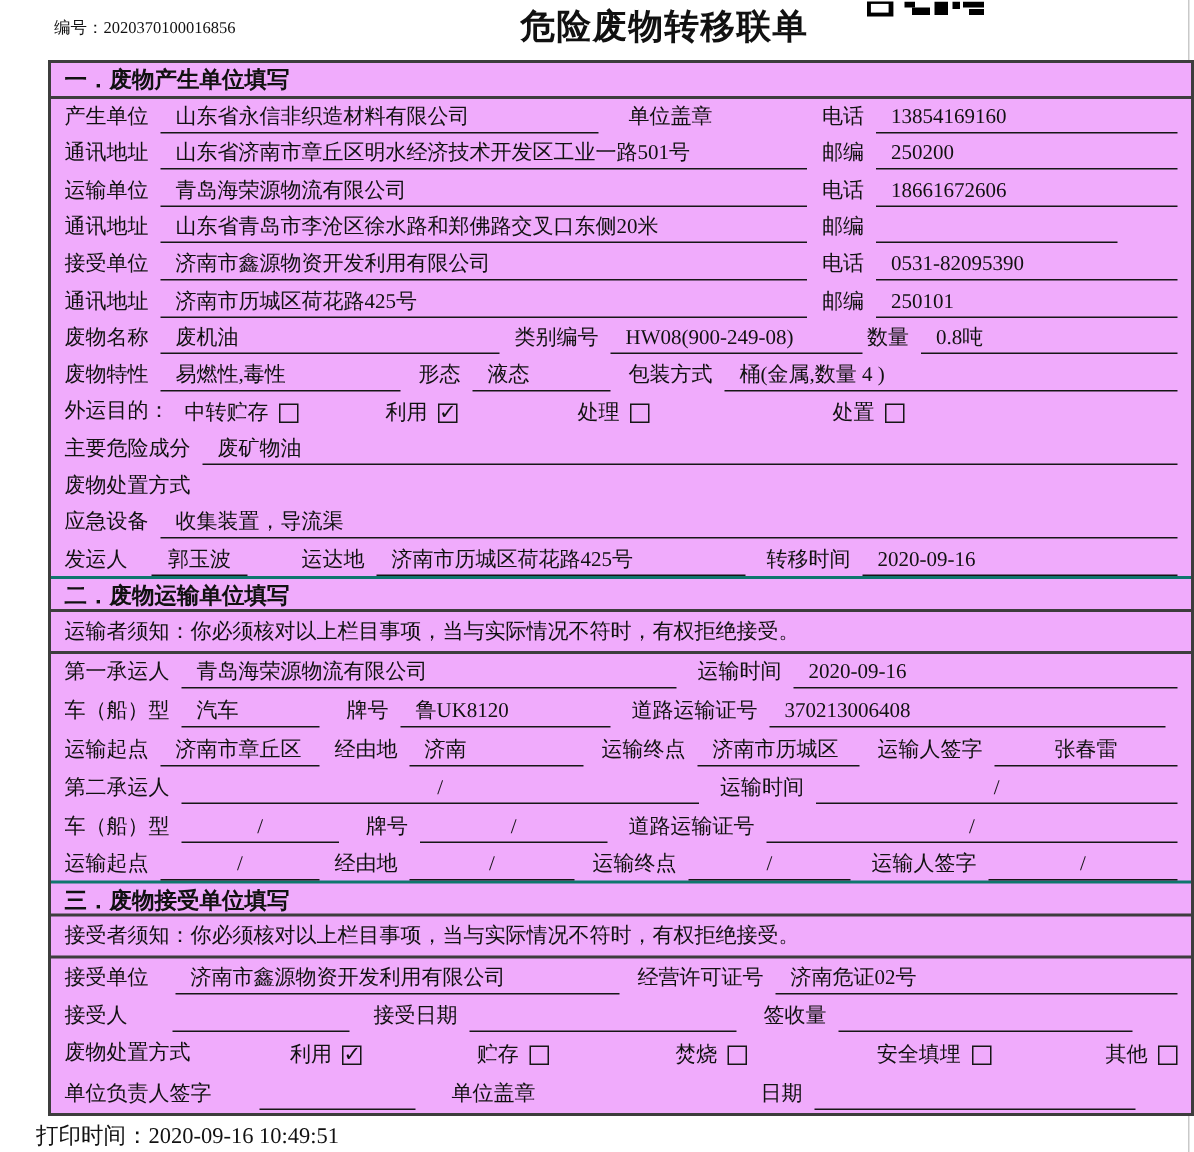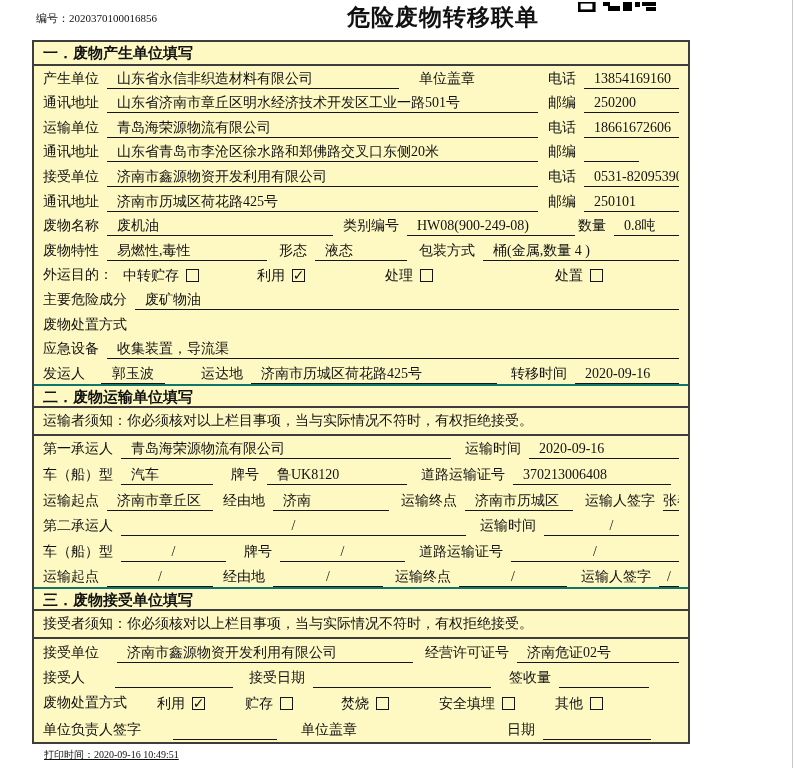--- a/index.html
+++ b/index.html
@@ -12,41 +12,41 @@
   }
   .page-edge { position:absolute; top:0; right:3px; width:1px; height:100%; background:#c9c9c9; }
 
   
   .doc-no { position:absolute; top:11px; left:36px; font-size:11px; white-space:nowrap; }
   .doc-title { position:absolute; top:2px; left:50%; transform:translateX(-50%); margin-left:45px;
     font-size:23px; font-weight:bold; letter-spacing:1px; white-space:nowrap; }
   .qr-frag { position:absolute; top:0; left:578px; width:80px; height:10px; }
 
   
-  .form { position:absolute; top:40px; left:32px; width:658px; border:2px solid #3d3d3d; background:#fef9c3; }
+  .form { position:absolute; top:40px; left:32px; width:764px; border:2px solid #3d3d3d; background:#f0abfc; }
   .sec-title { height:24px; padding:2px 9px 0; font-weight:bold; font-size:15px;
     border-bottom:2px solid #3d3d3d; font-family:"Liberation Sans","DejaVu Sans",sans-serif; }
   .sec-title.mid { border-top:2px solid #0f766e; margin-top:-2px; }
   .row { display:flex; align-items:flex-end; height:24.6px; padding:0 9px 2px; }
-  .row.h25 { height:25.6px; }
+  .row.h25 { height:25.6px;justify-content:space-between; }
   .row.cbrow { align-items:center; padding-bottom:0; }
   .notice { display:flex; align-items:center; height:28px; padding:0 9px; border-bottom:2px solid #3d3d3d; }
   .lbl { white-space:nowrap; flex-shrink:0; line-height:17px; padding-bottom:2px; }
   .u { border-bottom:1px solid #161616; white-space:nowrap; overflow:hidden;
        min-height:18px; line-height:18px; padding:0 4px 0 10px; margin-left:8px; flex-shrink:0; }
   .u.fx { flex:1 1 auto; }
   .u.c { text-align:center; padding:0; }
   .left { display:flex; width:505px; flex-shrink:0; }
   .cbg { display:flex; align-items:center; flex-shrink:0; }
   .cbg .lbl { padding-bottom:0; }
   .cb { width:13px; height:13px; border:1.4px solid #161616; margin-left:7px;
         display:flex; align-items:flex-end; justify-content:center;
         font-size:14px; line-height:11px; font-weight:bold; flex-shrink:0;
         font-family:"DejaVu Sans",sans-serif; }
-  .footer { position:absolute; top:748px; left:44px; font-size:10px; white-space:nowrap;text-decoration:underline; }
+  .footer { position:absolute; top:748px; left:24px; font-size:15px; white-space:nowrap; }
 </style>
 </head>
 <body>
 
 <div class="page-edge"></div>
 
 <div class="doc-no"><span>编号：</span><span>2020370100016856</span></div>
 <div class="doc-title">危险废物转移联单</div>
 <div class="qr-frag">
   <svg width="80" height="10" viewBox="0 0 80 10" xmlns="http://www.w3.org/2000/svg">

